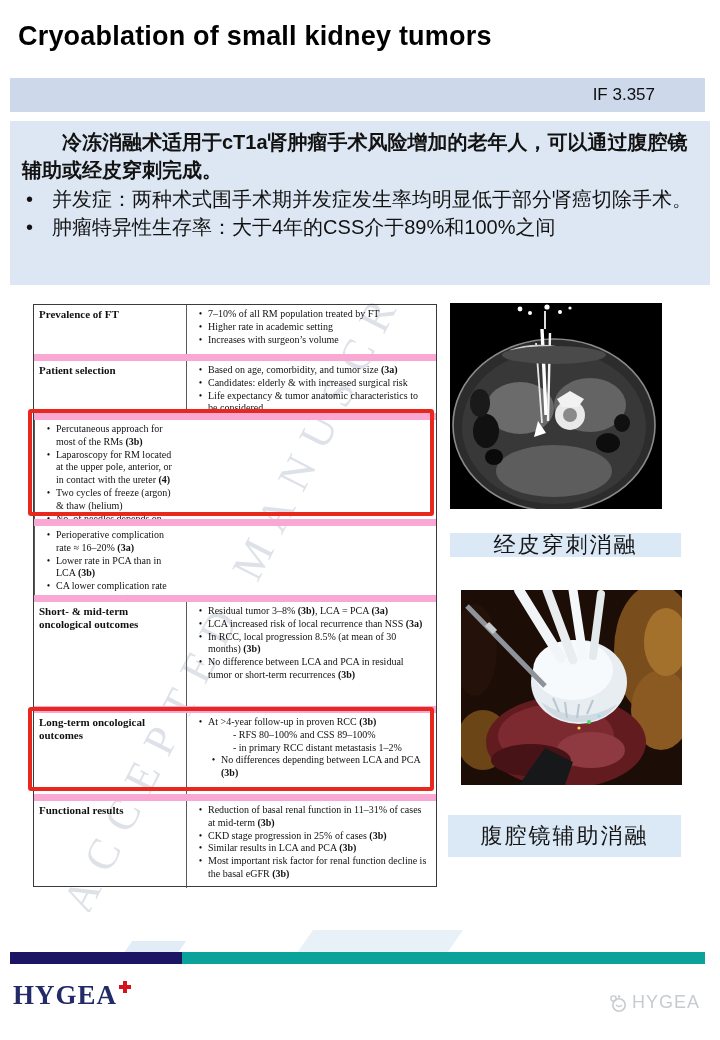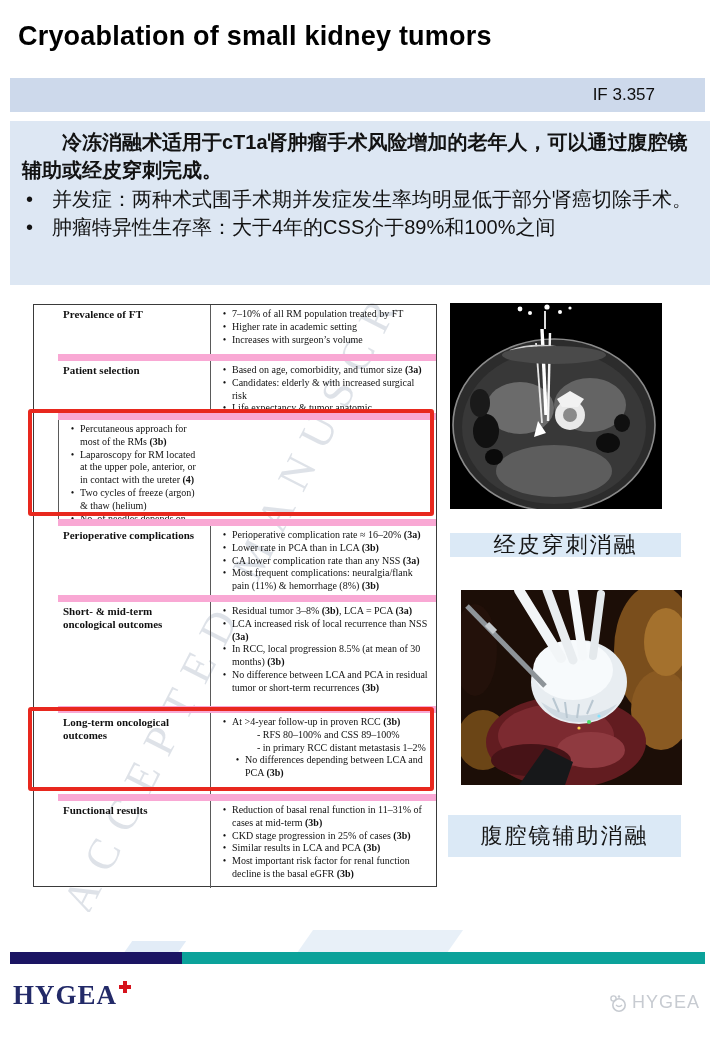--- a/index.html
+++ b/index.html
@@ -22,21 +22,21 @@
   .sbullet{display:flex;}
   .sbullet .d{width:26px;text-align:left;padding-left:4px;}
   .sbullet .tx{flex:1;}
   
   #wmclip{left:28px;top:298px;width:414px;height:614px;overflow:hidden;pointer-events:none;z-index:1;}
   #wm{position:absolute;left:24px;top:600px;transform:rotate(-63deg);transform-origin:0 0;
     font-family:"Liberation Serif",serif;font-size:44px;letter-spacing:15px;
     color:rgba(172,183,197,0.40);white-space:nowrap;}
   
   #etable{left:33px;top:304px;width:404px;height:583px;border:1.4px solid #3a3a3a;
-    box-sizing:border-box;z-index:2;background:transparent;padding-left:24px;}
+    box-sizing:border-box;z-index:2;background:transparent;}
   .trow{display:grid;grid-template-columns:152px 1fr;border-top:7px solid #f9a8d4;
     box-sizing:border-box;overflow:hidden;}
   .trow:first-child{border-top:none;}
   .tlabel{font-family:"Liberation Serif",serif;font-weight:bold;font-size:11px;
     line-height:1.22;padding:3px 4px 0 5px;color:#111;}
   .tcell{border-left:1px solid #5a5a5a;padding:3px 5px 0 6px;
     font-family:"Liberation Serif",serif;font-size:10px;line-height:1.28;color:#111;}
   .bl{display:flex;}
   .bl .d{width:15px;text-align:center;flex:0 0 15px;}
   .bl .tx{flex:1;padding-right:2px;}
@@ -146,21 +146,20 @@
           <span class="d">•</span>
           <span class="tx">No. of needles depends on tumor size</span>
         </div>
         <div class="bl">
           <span class="d">•</span>
           <span class="tx">Control extension <i>“ice size”</i> 0.5–1 cm beyond tumor margin</span>
         </div>
       </div>
     </div>
     <div class="trow" style="height: 76px;">
-      <div class="tlabel">Perioperative complications</div>
       <div class="tcell">
         <div class="bl">
           <span class="d">•</span>
           <span class="tx">Perioperative complication rate ≈ 16–20% <b>(3a)</b></span>
         </div>
         <div class="bl">
           <span class="d">•</span>
           <span class="tx">Lower rate in PCA than in LCA <b>(3b)</b></span>
         </div>
         <div class="bl">

